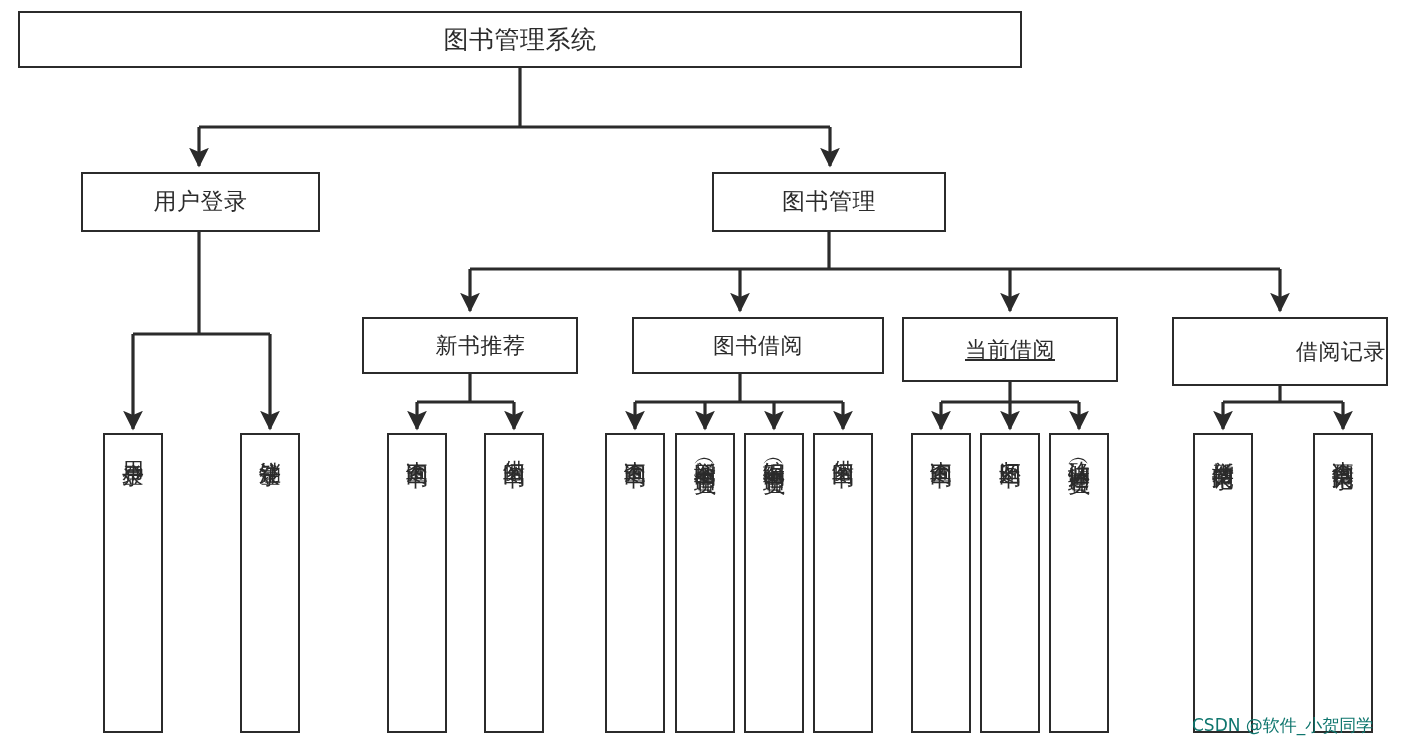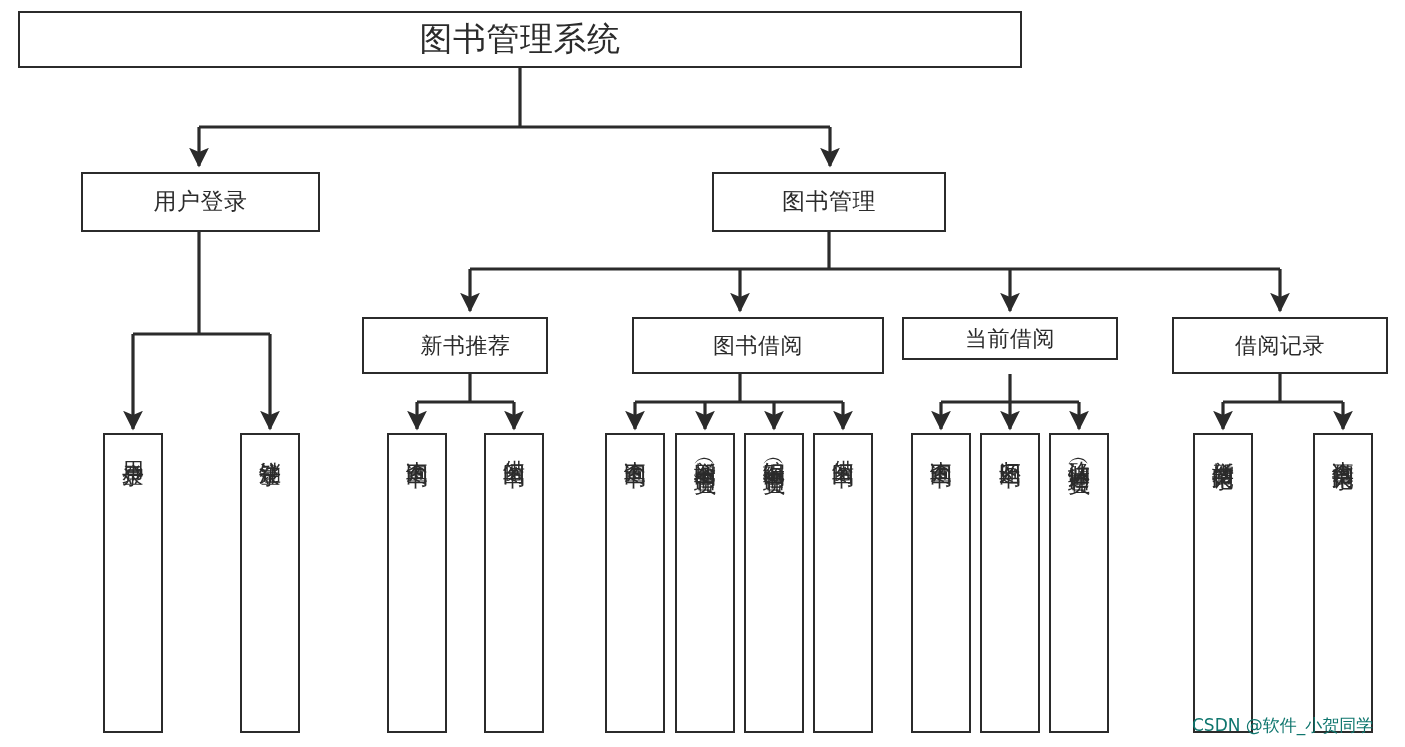--- a/index.html
+++ b/index.html
@@ -39,21 +39,21 @@
   }
   .node .label {
     display: block;
     text-align: center;
     letter-spacing: 0.5px;
     line-height: 1.18;
     color: #2b2b2b;
     white-space: nowrap;
   }
   
-  .node-root .label { font-size: 33px; }
+  .node-root .label { font-size: 25px; }
   .node-l2 .label   { font-size: 23px; }
   .node-l3 .label   { font-size: 22px; }
   
   .node-leaf {
     align-items: flex-start;
     padding-top: 8px;
   }
   .node-leaf .label {
     writing-mode: vertical-rl;
     text-orientation: upright;
@@ -132,33 +132,33 @@
   </div>
 
   <div class="node node-l2" style="left:81px; top:172px; width:239px; height:60px;">
     <span class="label">用户登录</span>
   </div>
 
   <div class="node node-l2" style="left:712px; top:172px; width:234px; height:60px;">
     <span class="label">图书管理</span>
   </div>
 
-  <div class="node node-l3" style="left:362px; top:317px; width:186px; height:57px;padding-left:21px;">
+  <div class="node node-l3" style="left:362px; top:317px; width:216px; height:57px;padding-left:21px;">
     <span class="label">新书推荐</span>
   </div>
 
   <div class="node node-l3" style="left:632px; top:317px; width:252px; height:57px;">
     <span class="label">图书借阅</span>
   </div>
 
-  <div class="node node-l3" style="left:902px; top:317px; width:216px; height:43px;">
+  <div class="node node-l3" style="left:902px; top:317px; width:216px; height:65px;text-decoration:underline;">
     <span class="label">当前借阅</span>
   </div>
 
-  <div class="node node-l3" style="left:1172px; top:317px; width:216px; height:57px;">
+  <div class="node node-l3" style="left:1172px; top:317px; width:216px; height:69px;justify-content:flex-end;">
     <span class="label">借阅记录</span>
   </div>
 
   <div class="node node-leaf" style="left:103px; top:433px; width:60px; height:300px;">
     <span class="label">用户登录</span>
   </div>
 
   <div class="node node-leaf" style="left:240px; top:433px; width:60px; height:300px;">
     <span class="label">注销登录</span>
   </div>

